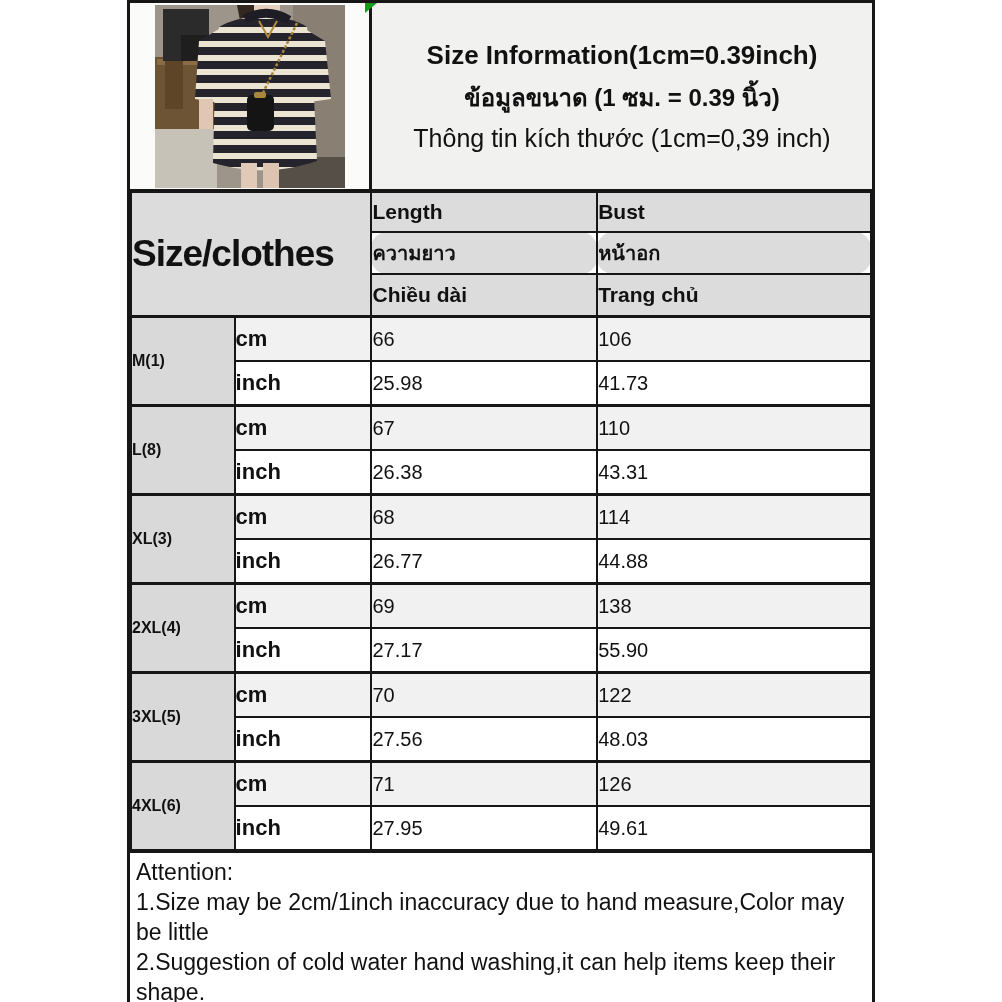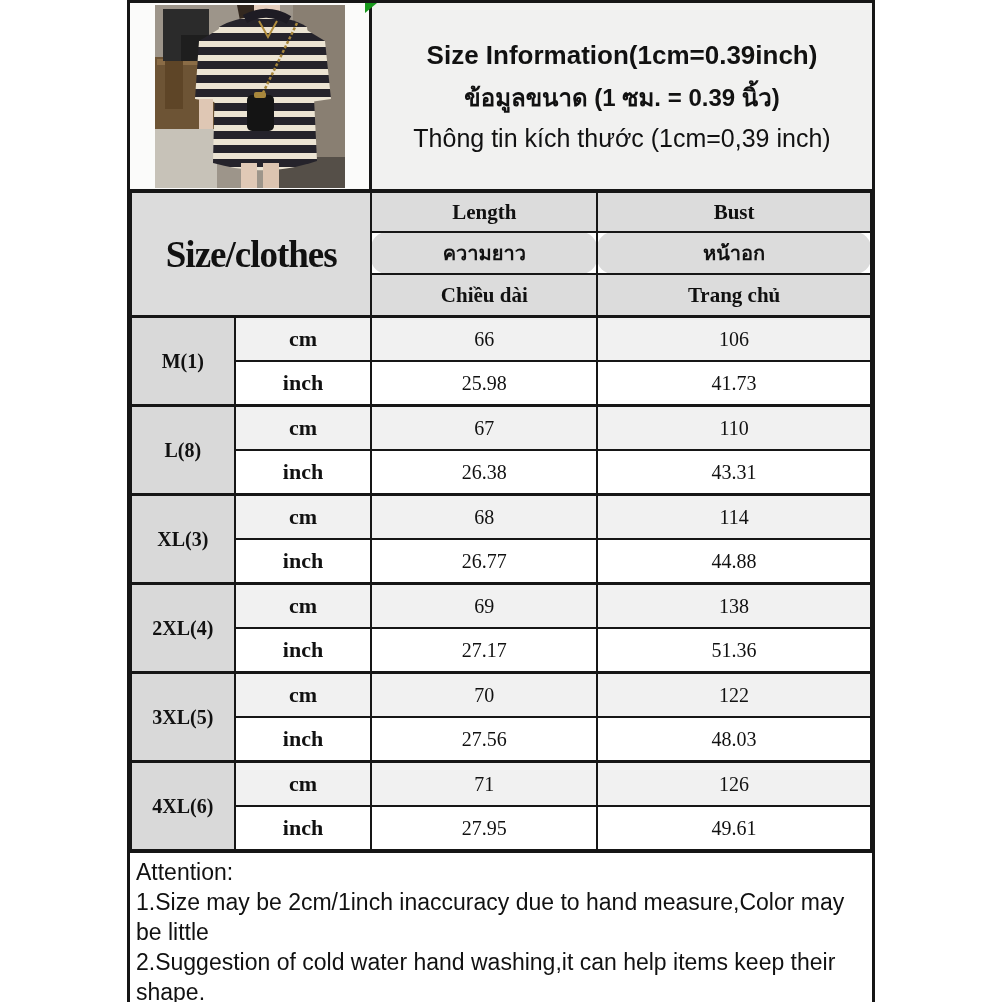--- a/index.html
+++ b/index.html
@@ -14,28 +14,28 @@
   .info-cell{flex:1;background:#f1f1f0;position:relative;display:flex;
              flex-direction:column;align-items:center;justify-content:center;}
   .flag{position:absolute;top:0;left:-7px;width:0;height:0;
         border-top:10px solid #17991c;border-right:12px solid transparent;}
   .t-en{font-size:26px;font-weight:bold;}
   .t-th{font-size:24px;font-weight:bold;margin-top:7px;}
   .t-vi{font-size:25px;font-weight:normal;margin-top:7px;}
 
   
   table.size-table{width:100%;border-collapse:collapse;table-layout:fixed;}
-  .size-table td{border:2px solid #161616;text-align:center;vertical-align:middle;
-                 padding:0;overflow:hidden;font-family:Liberation Serif, serif;}
+  .size-table td{border:2px solid #161616;text-align:left;vertical-align:middle;
+                 padding:0;overflow:hidden;}
   .col-size{width:14.0%;} .col-unit{width:18.5%;} .col-len{width:30.5%;} .col-bust{width:37.0%;}
   .hd{background:#dcdcdc;font-weight:bold;height:38px;}
   .hd-en{font-size:21px;} .hd-th{font-size:20px;height:40px;border-radius:16px;} .hd-vi{font-size:21px;height:40px;}
   .corner{background:#dcdcdc;font-weight:bold;font-size:37px;letter-spacing:-1px;}
   tbody td{height:42px;font-size:20px;background:#ffffff;}
-  tbody td.size-cell{background:#d9d9d9;font-weight:bold;font-size:20px;}
+  tbody td.size-cell{background:#d9d9d9;font-weight:bold;font-size:16px;}
   tbody td.unit-cell{font-weight:bold;font-size:22px;}
   tbody tr.row-cm td:not(.size-cell){background:#f1f1f1;}
   tbody tr.group-start td{border-top:3px solid #161616;}
 
   
   .attention{border-top:2px solid #161616;min-height:168px;background:#fff;
              padding:4px 6px 10px 6px;font-size:23px;line-height:30px;}
 </style>
 </head>
 <body>
@@ -149,21 +149,21 @@
         </tr>
         <tr class="group-start row-cm">
           <td class="size-cell" rowspan="2">2XL(4)</td>
           <td class="unit-cell">cm</td>
           <td class="val-cell">69</td>
           <td class="val-cell">138</td>
         </tr>
         <tr>
           <td class="unit-cell">inch</td>
           <td class="val-cell">27.17</td>
-          <td class="val-cell">51.36</td>
+          <td class="val-cell">55.90</td>
         </tr>
         <tr class="group-start row-cm">
           <td class="size-cell" rowspan="2">3XL(5)</td>
           <td class="unit-cell">cm</td>
           <td class="val-cell">70</td>
           <td class="val-cell">122</td>
         </tr>
         <tr>
           <td class="unit-cell">inch</td>
           <td class="val-cell">27.56</td>

